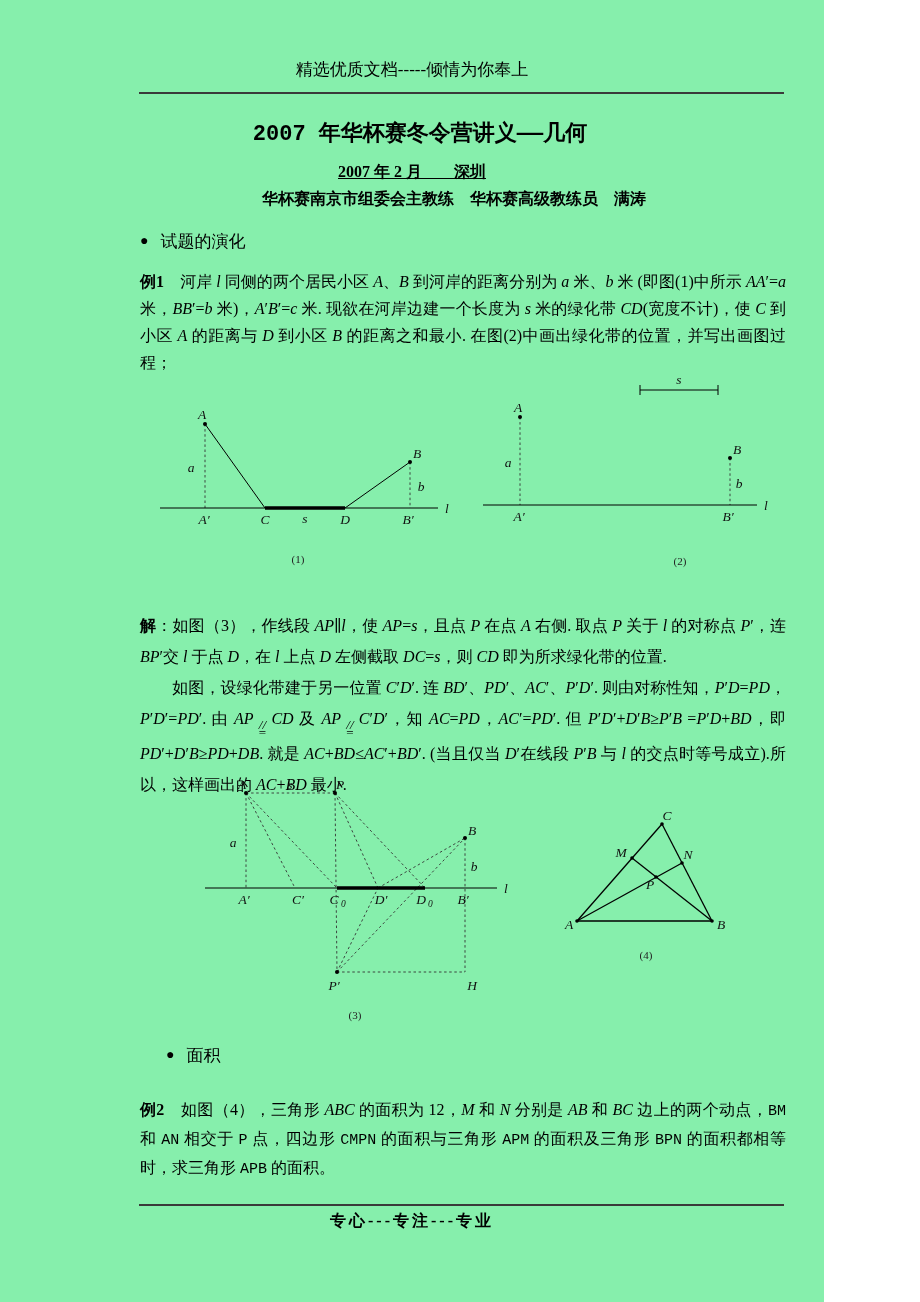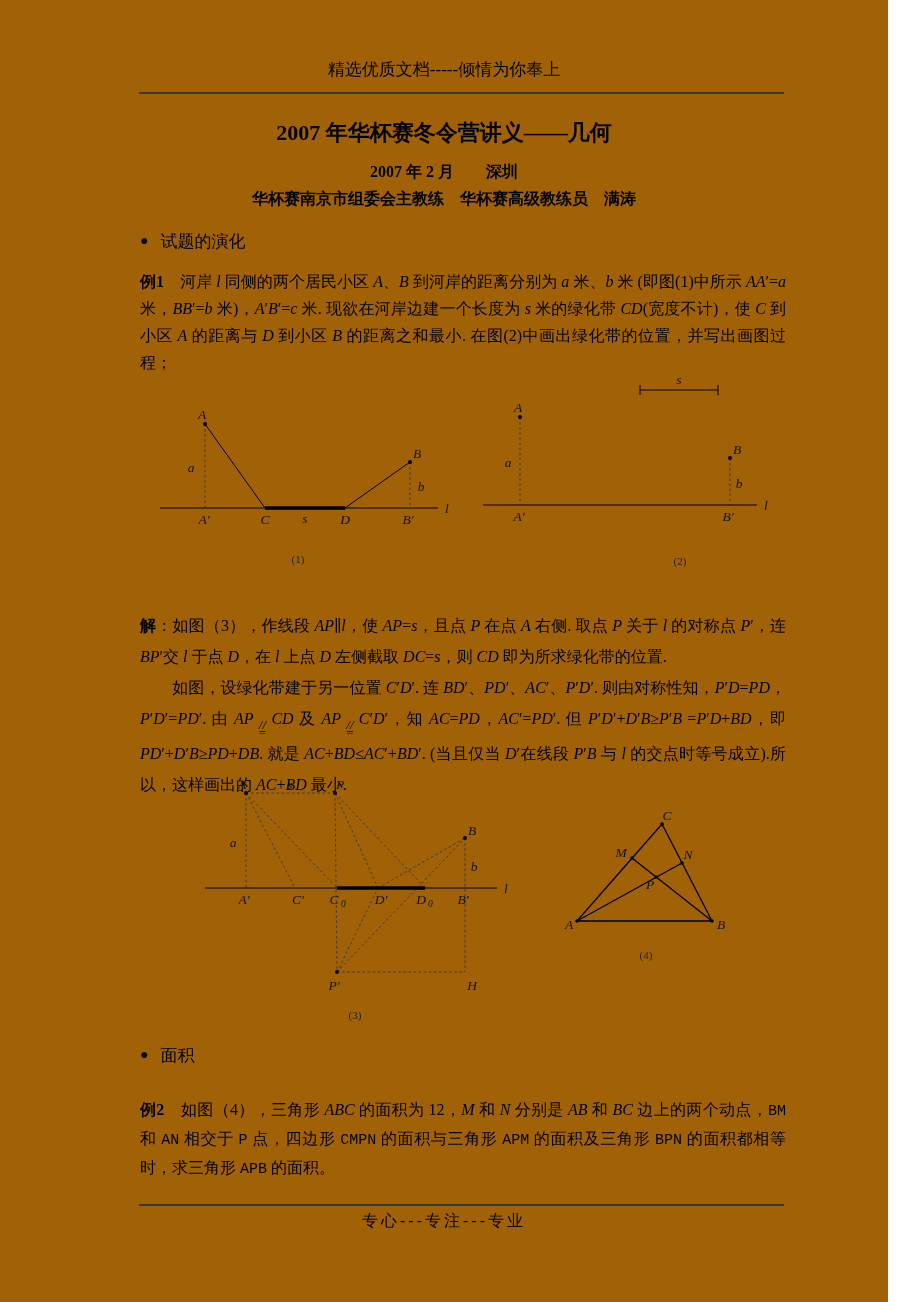--- a/index.html
+++ b/index.html
@@ -1,34 +1,34 @@
 <!DOCTYPE html>
 <html><head>
 <meta charset="utf-8">
 <style>
   html,body{margin:0;padding:0;background:#ffffff;}
-  .page{position:relative;width:888px;height:1302px;background:#a16207;overflow:hidden;
+  .page{position:relative;width:824px;height:1302px;background:#86efac;overflow:hidden;
         font-family:"Liberation Serif","DejaVu Serif",serif;color:#000;}
   .header-text{position:absolute;top:58px;left:0;width:100%;text-align:center;font-size:17px;}
   .header-rule{position:absolute;top:92px;left:139px;width:645px;border-top:2px solid #3a3a3a;}
-  .title{position:absolute;top:118px;left:0;width:100%;text-align:center;font-size:22px;font-weight:bold;margin:0;}
-  .subtitle{position:absolute;top:162px;left:0;width:100%;text-align:center;font-size:16px;font-weight:bold;}
-  .authors{position:absolute;top:189px;left:0;width:100%;text-align:center;font-size:16px;font-weight:bold;}
+  .title{position:absolute;top:118px;left:8px;width:100%;text-align:center;font-size:22px;font-weight:bold;margin:0;font-family:Liberation Mono, monospace;}
+  .subtitle{position:absolute;top:162px;left:0;width:100%;text-align:center;font-size:16px;font-weight:bold;text-decoration:underline;}
+  .authors{position:absolute;top:189px;left:0;width:100%;text-align:center;font-size:16px;font-weight:bold;padding-left:42px;}
   .section{position:absolute;left:140px;font-weight:normal;font-size:17px;}
   .sec1{top:230px;}
-  .sec2{top:1044px;}
+  .sec2{top:1044px;margin-left:26px;}
   .bullet{font-size:14px;margin-right:12px;position:relative;top:-2px;}
   .para{position:absolute;left:140px;width:646px;font-size:16px;text-align:justify;}
   .para1{top:268px;line-height:27px;}
   .solution{top:610px;line-height:31px;}
   .para2{top:1080px;line-height:27px;margin-top:16px;}
   .figrow1{position:absolute;left:138px;top:372px;}
   .figrow2{position:absolute;left:138px;top:780px;}
   .footer-rule{position:absolute;top:1204px;left:139px;width:645px;border-top:2px solid #3a3a3a;}
-  .footer-text{position:absolute;top:1211px;left:0;width:100%;text-align:center;font-size:16px;letter-spacing:3px;}
+  .footer-text{position:absolute;top:1211px;left:0;width:100%;text-align:center;font-size:16px;letter-spacing:3px;font-weight:bold;}
   .mono{font-family:"Liberation Mono","DejaVu Sans Mono",monospace;font-size:15px;}
   .pareq{display:inline-flex;flex-direction:column;align-items:center;line-height:0.72;
          vertical-align:-5px;font-size:13px;font-style:italic;}
   .pareq span:last-child{font-style:normal;margin-top:-1px;}
   i{font-style:italic;}
   
   .lbl{font-family:"Liberation Serif","DejaVu Serif",serif;font-style:italic;font-size:13.5px;fill:#111;}
   .sub{font-family:"Liberation Serif","DejaVu Serif",serif;font-style:italic;font-size:9.5px;fill:#111;}
   .cap{font-family:"Liberation Serif","DejaVu Serif",serif;font-style:normal;font-size:11px;fill:#222;}
   line.sol{stroke:#000;stroke-width:1;}

